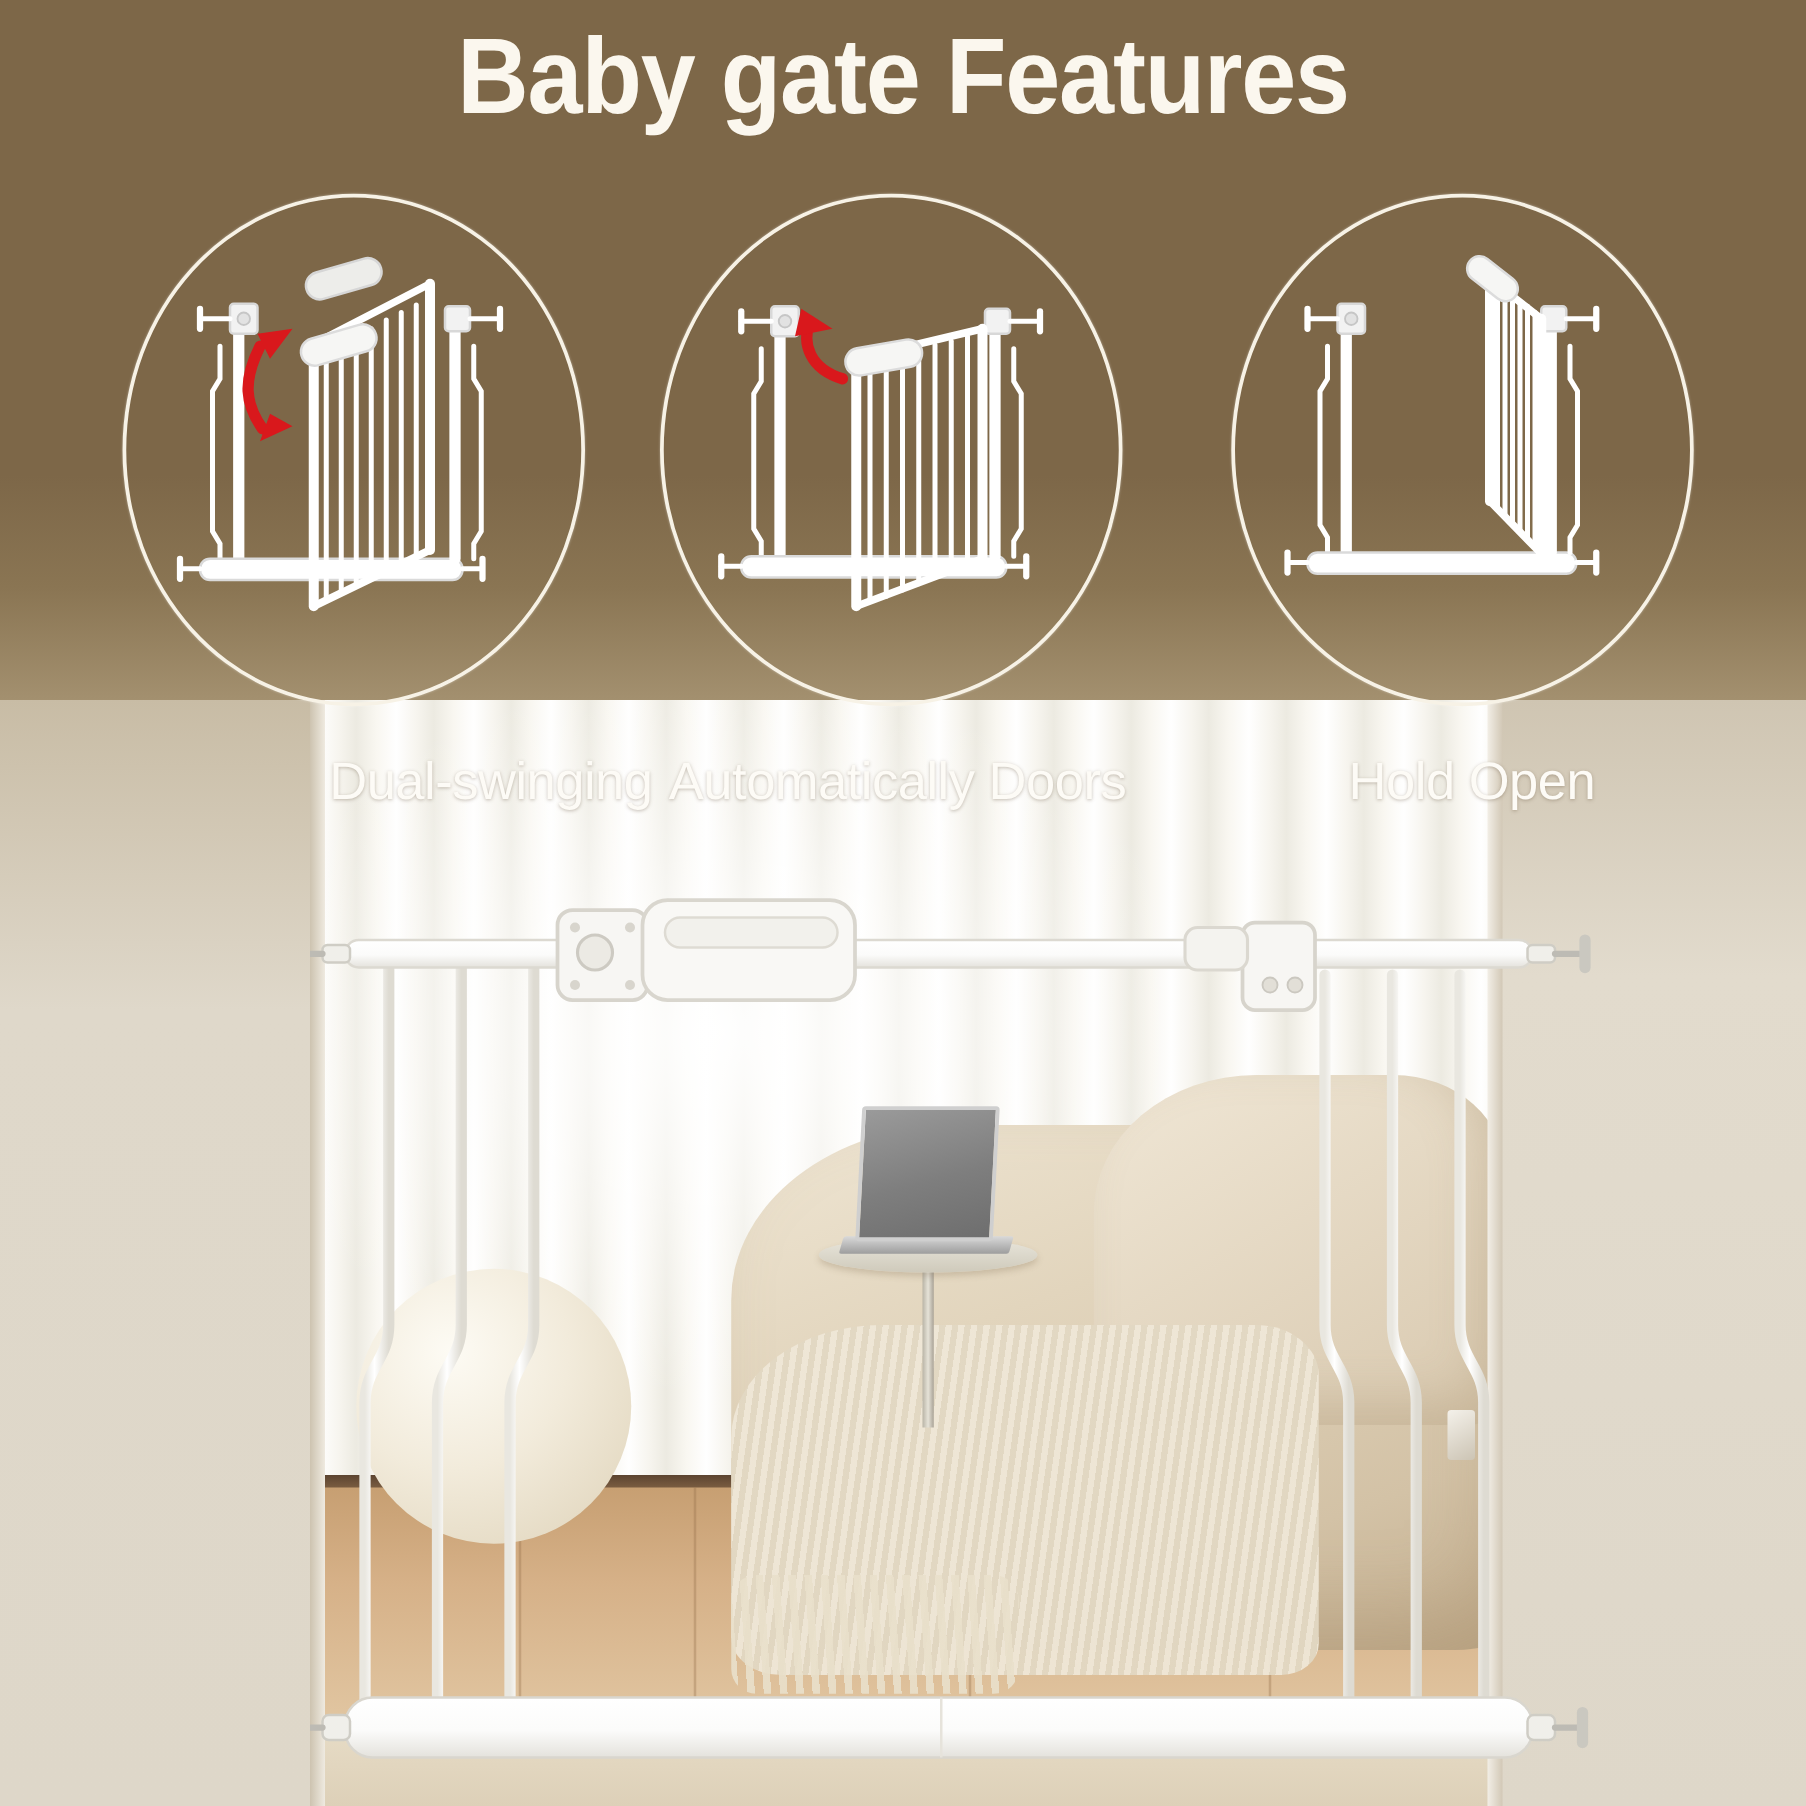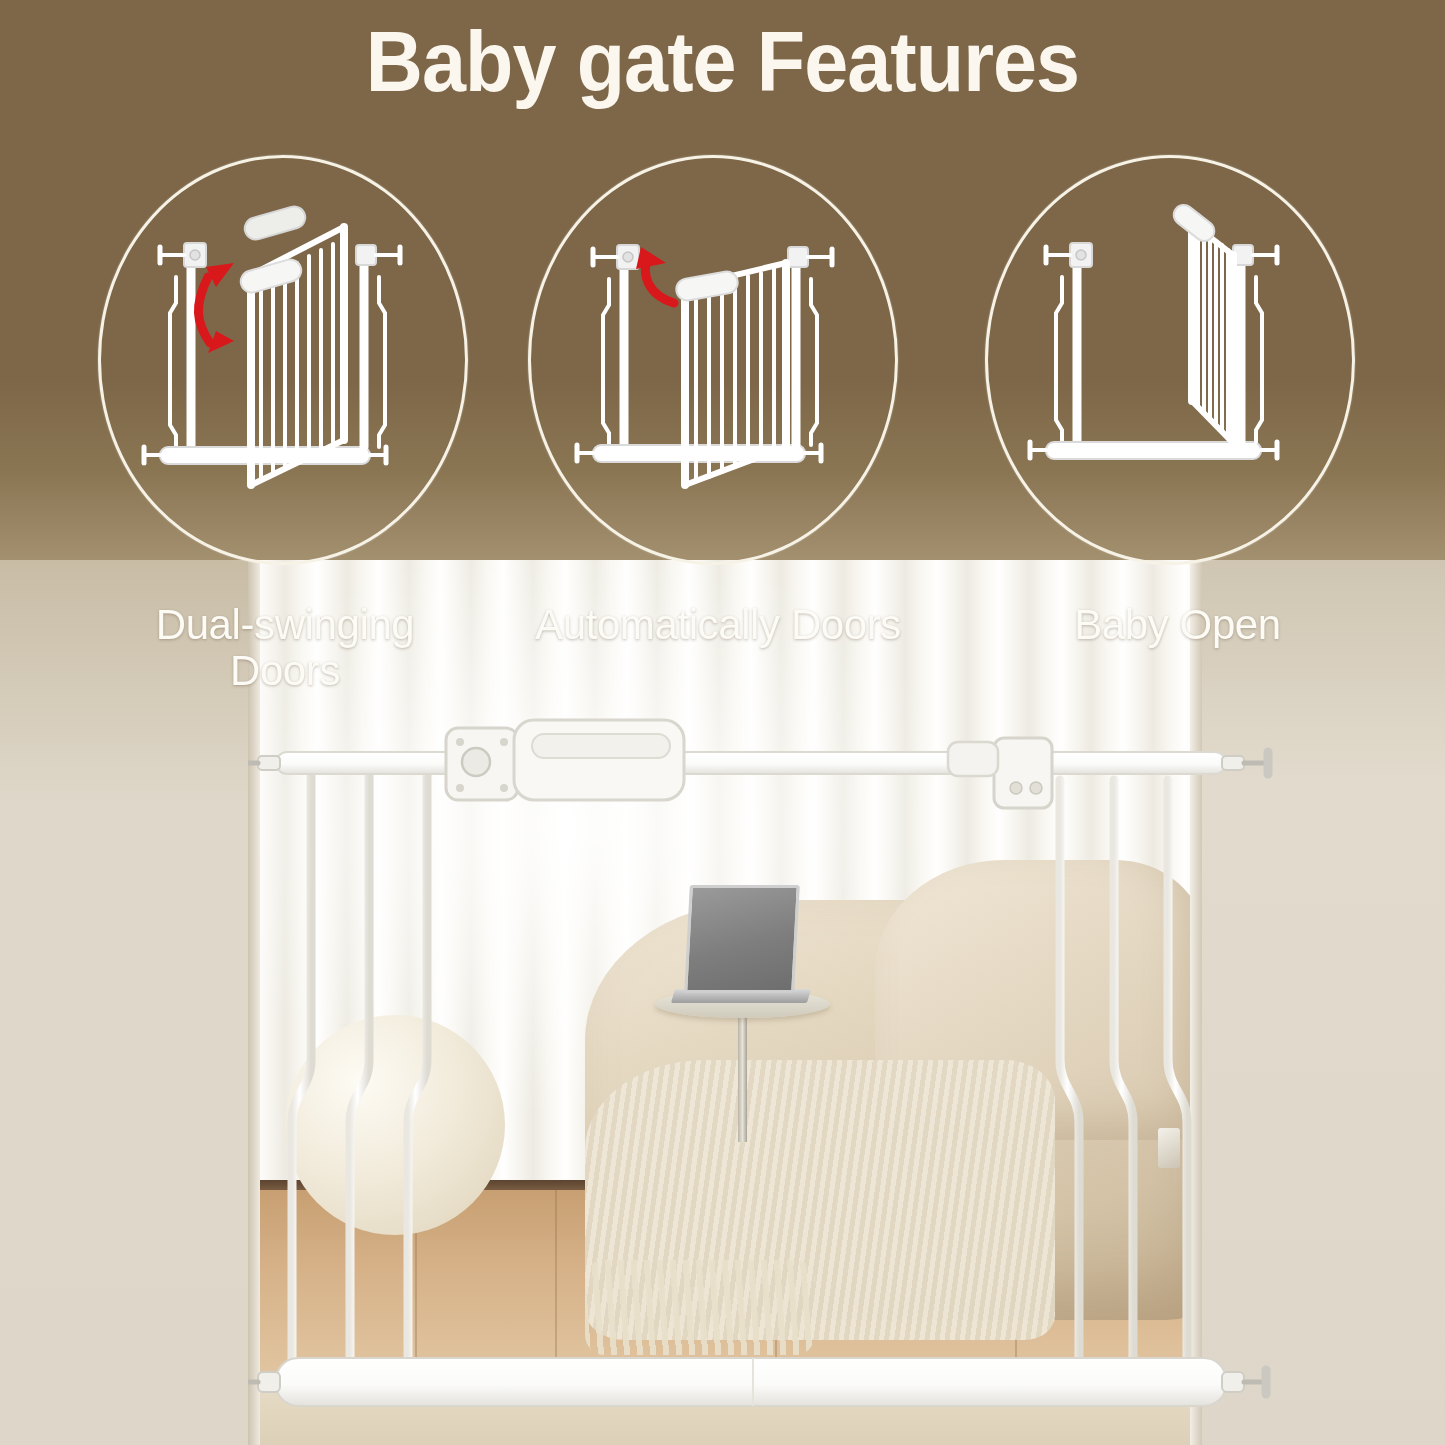--- a/index.html
+++ b/index.html
@@ -282,23 +282,22 @@
         <rect x="146" y="57" width="62" height="22" rx="11" fill="#ededea" stroke="#d6d6d6" stroke-width="2" transform="rotate(-16 177 68)"></rect>
       </g>
 
       <g>
         <path d="M110 122 C 96 150, 98 168, 112 188" fill="none" stroke="#d9181c" stroke-width="9" stroke-linecap="round"></path>
         <polygon points="108,112 136,108 118,132" fill="#d9181c"></polygon>
         <polygon points="110,198 136,186 118,176" fill="#d9181c"></polygon>
       </g>
     </svg>
   </div>
-  <div class="caption" style="left:60px; top:602px; width:450px;">
+  <div class="caption" style="left:72px; top:602px; width:450px;text-align:right;">
     <div>Dual-swinging</div>
-    <div>Doors</div>
   </div>
 
   <div class="feature" style="left:528px; top:155px; width:370px; height:410px;">
     <div class="circle-ring" style="left:0;top:0;width:370px;height:410px;"></div>
     <svg class="gate-svg" style="left:0;top:0;" width="370" height="410" viewBox="0 0 370 410">
       <g fill="none" stroke="#ffffff" stroke-width="5" stroke-linecap="round">
         <path d="M96 102 L96 298" stroke-width="9"></path>
         <path d="M81 124 L81 150 L75 160 L75 268 L81 278 L81 298" stroke-width="4"></path>
         <rect x="89" y="90" width="22" height="24" rx="3" fill="#f2f2f2" stroke="#d8d8d8" stroke-width="2"></rect>
         <circle cx="100" cy="102" r="5" fill="#e2e2e2" stroke="#c6c6c6" stroke-width="1.5"></circle>
@@ -376,21 +375,21 @@
         <path d="M231 86 L231 269"></path>
         <path d="M237 90 L237 275"></path>
         <path d="M243 95 L243 281"></path>
       </g>
       <g>
         <rect x="186" y="58" width="46" height="20" rx="10" fill="#f6f6f4" stroke="#dcdcdc" stroke-width="2" transform="rotate(38 209 68)"></rect>
       </g>
     </svg>
   </div>
   <div class="caption" style="left:1000px; top:602px; width:355px;">
-    <div>Baby Open</div>
+    <div>Hold Open</div>
   </div>
 
   <svg class="main-gate" viewBox="0 0 1445 755" width="1445" height="755" style="left: 248px;">
     <defs>
       <linearGradient id="railg" x1="0" y1="0" x2="0" y2="1">
         <stop offset="0%" stop-color="#ffffff"></stop>
         <stop offset="55%" stop-color="#fbfbfa"></stop>
         <stop offset="100%" stop-color="#e4e2dc"></stop>
       </linearGradient>
       <linearGradient id="barg" x1="0" y1="0" x2="1" y2="0">

